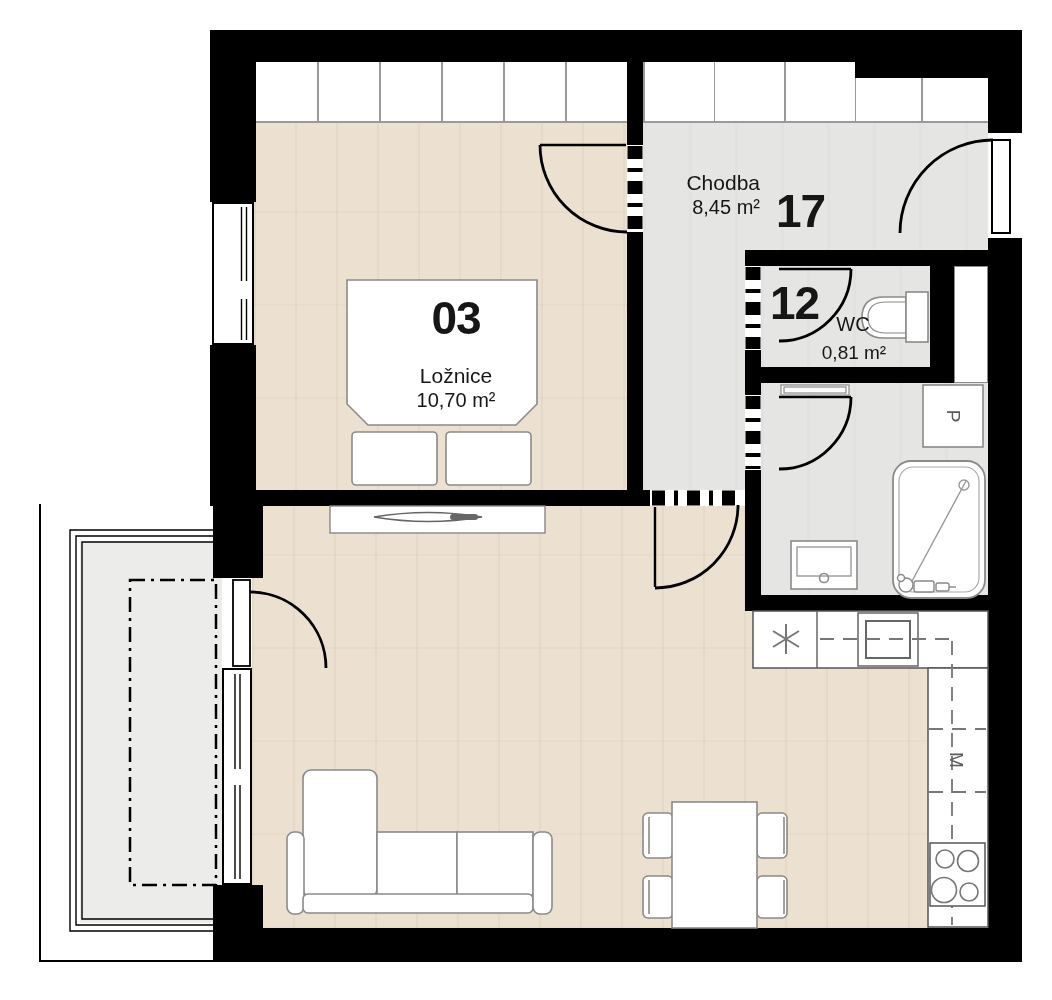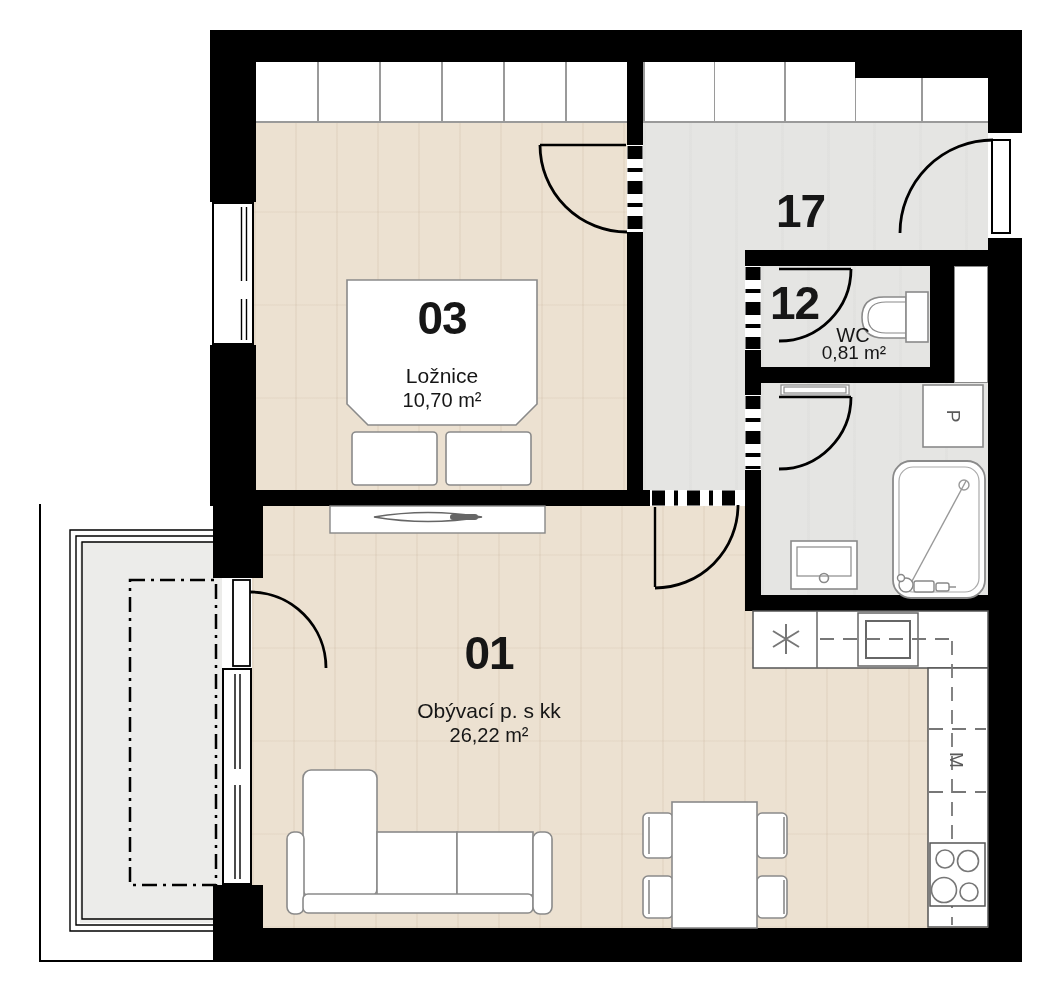--- a/index.html
+++ b/index.html
@@ -197,36 +197,35 @@
         <path d="M 949 587 H 956" fill="none"></path>
       </g>
     </g>
     <g fill="#fff" stroke="#8a8a8a" stroke-width="1.6">
       <rect x="791" y="541" width="66" height="48"></rect>
       <rect x="797" y="547" width="54" height="29" stroke-width="1.2"></rect>
       <circle cx="824" cy="578" r="4.5" fill="none"></circle>
     </g>
   </svg>
 
-  <div class="lbl" style="left:332px;top:295px;width:220px;">
+  <div class="lbl" style="left:346px;top:295px;width:220px;">
     <div class="num">03</div>
     <div class="nm">Ložnice</div>
     <div class="ar">10,70 m²</div>
   </div>
 
+  <div class="lbl" style="left:645px;top:172px;width:115px;text-align:right;">
+    <div class="nm" style="margin-top:0;">Chodba</div>
+    <div class="ar">8,45 m²</div>
+  </div>
   <div class="lbl num" style="left:776px;top:176px;margin-top:12px;">17</div>
 
   <div class="lbl num" style="left:770px;top:280px;text-align:right;">12</div>
-  <div class="lbl nm" style="left:828px;top:314px;width:50px;margin-top:11px;font-size:20px;">WC</div>
+  <div class="lbl nm" style="left:828px;top:314px;width:50px;margin-top:0;font-size:20px;">WC</div>
   <div class="lbl ar" style="left:810px;top:340px;width:88px;font-size:19px;">0,81 m²</div>
 
 
-  <div class="lbl" style="left:379px;top:630px;width:220px;">
-    <div class="num">01</div>
-    <div class="nm">Obývací p. s kk</div>
-    <div class="ar">26,22 m²</div>
-  </div>
 
 
   <div class="rot" style="left:939px;top:402px;">P</div>
   <div class="rot" style="left:942px;top:746px;">M</div>
 
 </div>
 
 </body></html>

